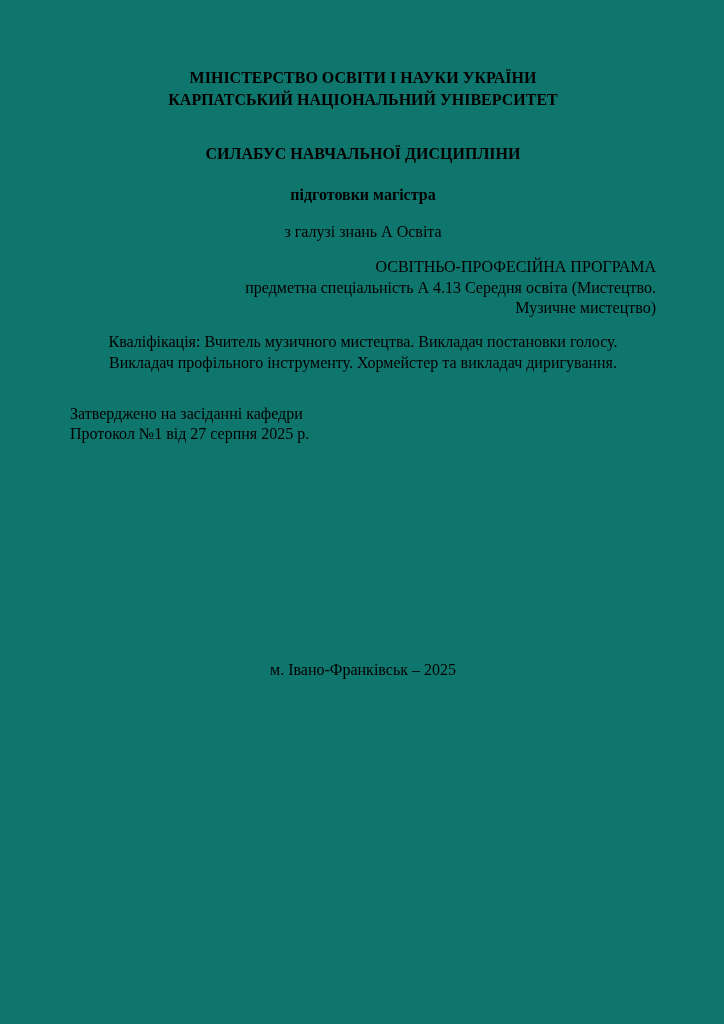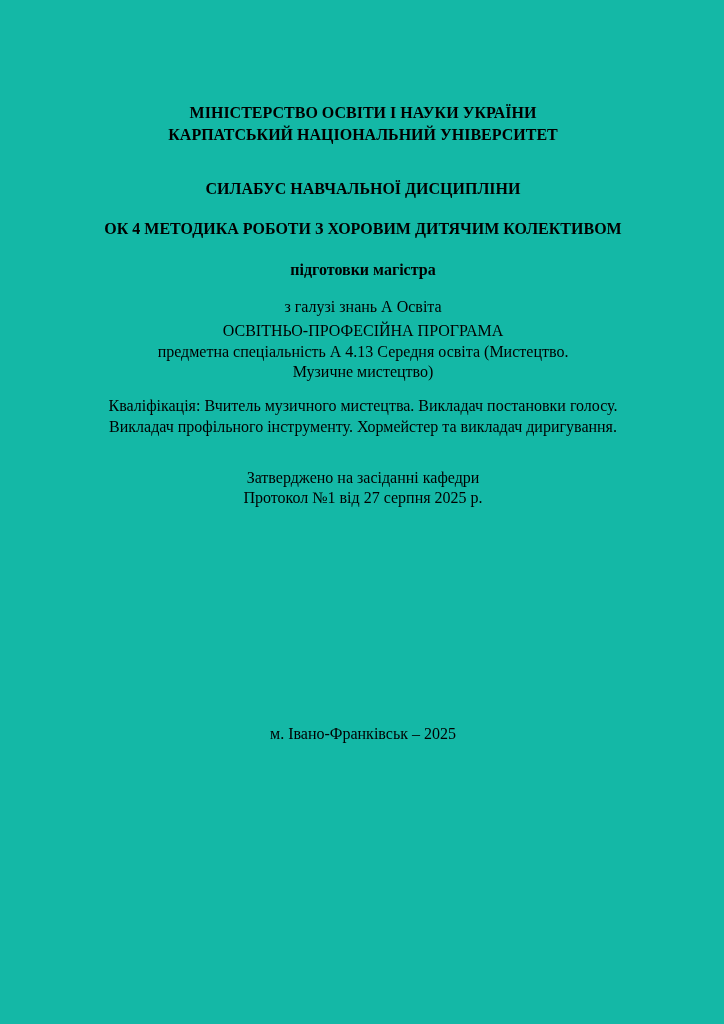--- a/index.html
+++ b/index.html
@@ -4,58 +4,57 @@
 <style>
   html, body {
     margin: 0;
     padding: 0;
     background: #ffffff;
   }
   .page {
     position: relative;
     width: 724px;
     height: 1024px;
-    background: #14b8a6;
+    background: #0f766e;
     color: #000000;
     font-family: "Liberation Serif", "DejaVu Serif", serif;
     font-size: 16px;
     overflow: hidden;
     box-sizing: border-box;
-    padding: 102px 68px 0 70px;
+    padding: 67px 68px 0 70px;
   }
   .center { text-align: center; }
-  .right  { text-align: center; }
+  .right  { text-align: left; }
   .left   { text-align: left; }
   .bold   { font-weight: bold; }
 
   .ministry      { line-height: 22px; }
   .institute     { margin-top: 95px; line-height: 21px; }
   .syllabus      { margin-top: 32px; line-height: 22px; }
   .course        { margin-top: 18px; line-height: 22px; }
   .degree        { margin-top: 19px; line-height: 22px; }
   .field         { margin-top: 15px; line-height: 22px; }
-  .program       { margin-top: 3px; line-height: 20.5px; }
+  .program       { margin-top: 14px; line-height: 20.5px; text-align: right; }
   .qualification { margin-top: 12px; line-height: 21px; text-align: center; }
   .approval      { margin-top: 31px; line-height: 20px; }
   .footer        { margin-top: 215px; line-height: 22px; }
 </style>
 </head>
 <body>
 
 <div class="page">
 
   <div class="ministry center bold">
     <div>МІНІСТЕРСТВО ОСВІТИ І НАУКИ УКРАЇНИ</div>
     <div>КАРПАТСЬКИЙ НАЦІОНАЛЬНИЙ УНІВЕРСИТЕТ</div>
   </div>
 
 
   <div class="syllabus center bold">СИЛАБУС НАВЧАЛЬНОЇ ДИСЦИПЛІНИ</div>
 
-  <div class="course center bold">ОК 4 МЕТОДИКА РОБОТИ З ХОРОВИМ ДИТЯЧИМ КОЛЕКТИВОМ</div>
 
   <div class="degree center bold">підготовки магістра</div>
 
   <div class="field center">з галузі знань А Освіта</div>
 
   <div class="program center">
     <div>ОСВІТНЬО-ПРОФЕСІЙНА ПРОГРАМА</div>
     <div>предметна спеціальність А 4.13 Середня освіта (Мистецтво.</div>
     <div>Музичне мистецтво)</div>
   </div>

